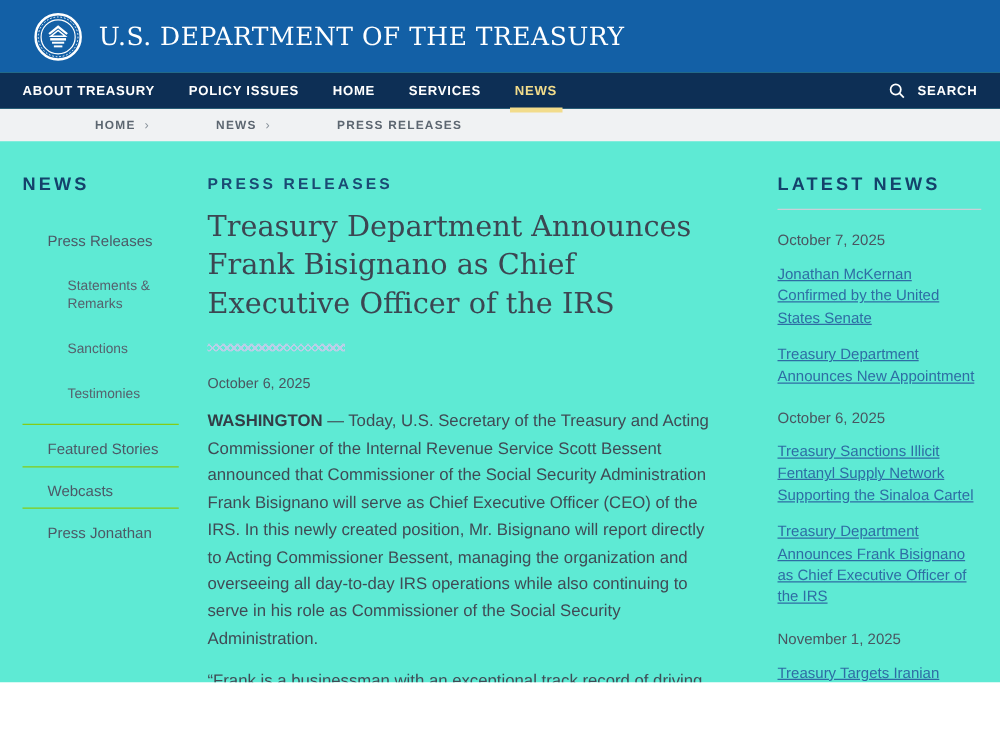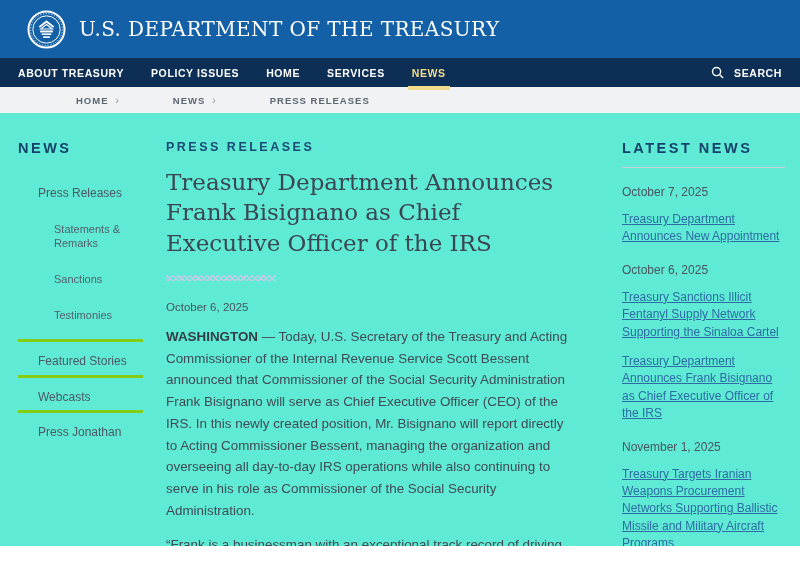--- a/index.html
+++ b/index.html
@@ -66,21 +66,21 @@
     letter-spacing: 2.5px;
   }
 
   
   .menu { margin-top: 24px; list-style: none; }
   .menu-item {
     color: #4c5966; font-size: 12px; padding: 6px 0 6px 20px; cursor: pointer;
     line-height: 1.2;
   }
   .menu-item.sub { padding-left: 36px; font-size: 11px; color: #55616d; }
-  .menu-item.rule { border-top: 3px solid #84cc16; margin-top: 7px; padding-top: 12px; }
+  .menu-item.rule { border-top: 1px solid #84cc16; margin-top: 7px; padding-top: 12px; }
   .menu-item + .menu-item { margin-top: 11px; }
   .menu-item.rule + .menu-item.rule { margin-top: 0; }
 
   
   .eyebrow {
     margin-top: 27px; color: #1a4a73; font-size: 12.5px; font-weight: bold;
     letter-spacing: 2.5px;
   }
   .article-title {
     margin-top: 13px; font-family: "DejaVu Serif", "Liberation Serif", serif;
@@ -173,20 +173,21 @@
         <p>“Frank is a businessman with an exceptional track record of driving growth and efficiency in the private and now public sector,” said Secretary of the Treasury Scott Bessent. The IRS and SSA – two of the most public-facing and broadly impactful federal agencies – also share many of the same technological and customer service goals. This makes Mr. Bisignano a natural choice for this role. “Under his leadership at the SSA, he has already made important and substantial progress, and we are pleased that he will bring this expertise to the IRS as we sharpen our focus on collections, privacy, and customer service in order to deliver better outcomes for hardworking Americans.”</p>
 
       </div>
     </div>
 
     <div class="col-right">
       <div class="side-heading">LATEST NEWS</div>
       <hr class="latest-rule">
 
       <div class="news-date">October 7, 2025</div>
+      <a class="news-link">Jonathan McKernan Confirmed by the United States Senate</a>
       <a class="news-link">Treasury Department Announces New Appointment</a>
 
       <div class="news-date">October 6, 2025</div>
       <a class="news-link">Treasury Sanctions Illicit Fentanyl Supply Network Supporting the Sinaloa Cartel</a>
       <a class="news-link">Treasury Department Announces Frank Bisignano as Chief Executive Officer of the IRS</a>
 
       <div class="news-date">November 1, 2025</div>
       <a class="news-link">Treasury Targets Iranian Weapons Procurement Networks Supporting Ballistic Missile and Military Aircraft Programs</a>
     </div>
 

